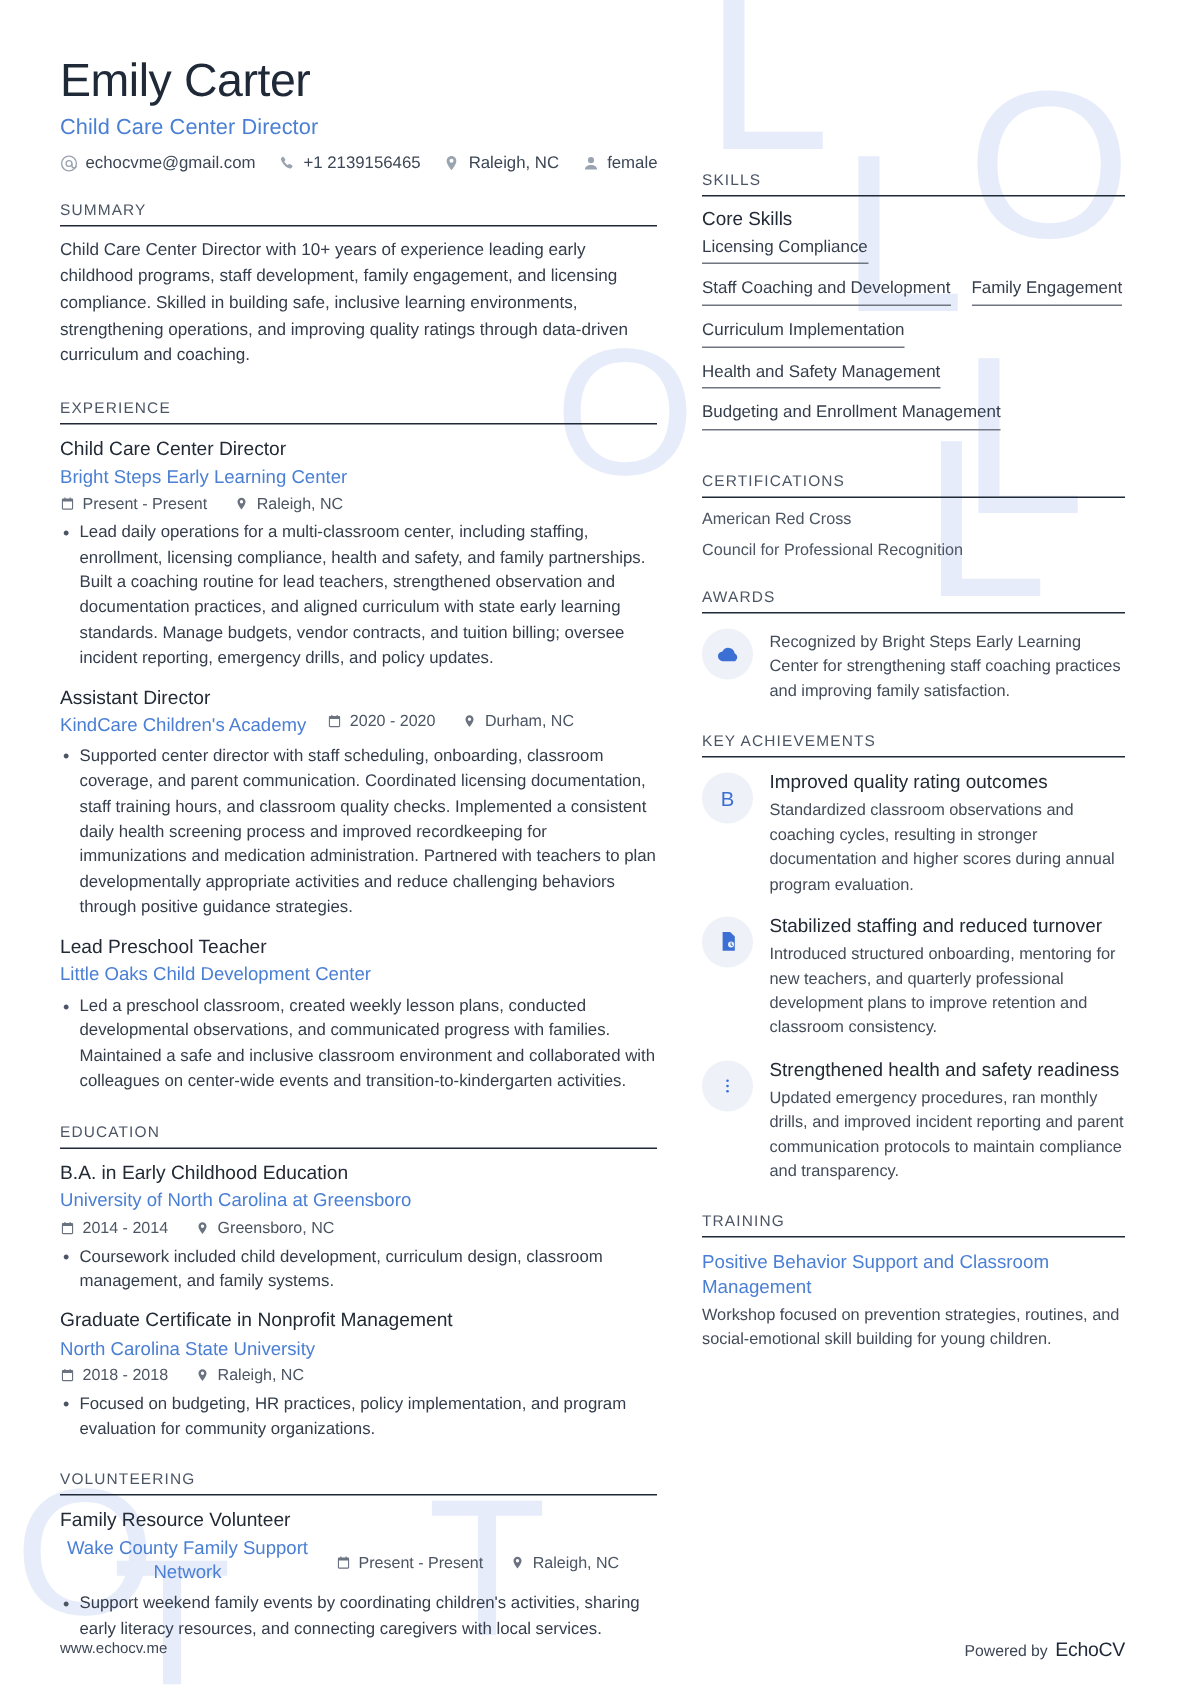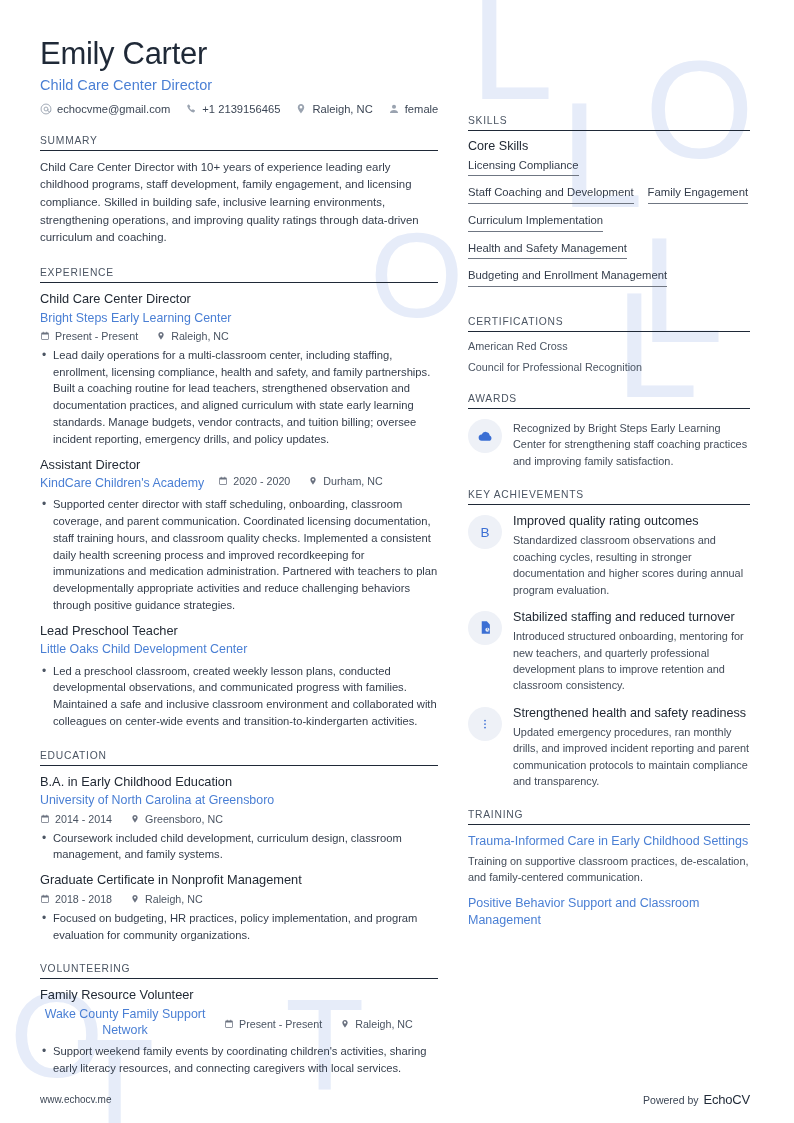--- a/index.html
+++ b/index.html
@@ -260,20 +260,21 @@
                     </span>
                     <span>Greensboro, NC</span>
                   </span>
                 </div>
                 <ul class="bullets">
                   <li>Coursework included child development, curriculum design, classroom management, and family systems.</li>
                 </ul>
               </div>
               <div class="item">
                 <div class="item-title">Graduate Certificate in Nonprofit Management</div>
+                <div class="item-org">North Carolina State University</div>
                 <div class="meta">
                   <span class="m">
                     <span class="mico">
                       <svg width="10" height="10" viewBox="0 0 16 16" fill="currentColor">
                         <path d="M4.6 1v1.2H3.3c-.7 0-1.3.6-1.3 1.3v9.2c0 .7.6 1.3 1.3 1.3h9.4c.7 0 1.3-.6 1.3-1.3V3.5c0-.7-.6-1.3-1.3-1.3h-1.3V1h-1.2v1.2H5.8V1zM3.2 5.4h9.6v7.3H3.2z"></path>
                       </svg>
                     </span>
                     <span>2018 - 2018</span>
                   </span>
                   <span class="m">
@@ -412,25 +413,22 @@
                 </div>
               </div>
             </div>
         </div>
 
         <div class="sec">
           <div class="sec-title">TRAINING</div>
           <div class="sec-rule"></div>
           <div id="training-list">
               <div class="tr">
-                <div class="tr-title">Trauma-Informed Care in Early Childhood Settings</div>
-                <div class="tr-desc">Training on supportive classroom practices, de-escalation, and family-centered communication.</div>
-              </div>
-              <div class="tr">
                 <div class="tr-title">Positive Behavior Support and Classroom Management</div>
+                <div class="tr-desc">Workshop focused on prevention strategies, routines, and social-emotional skill building for young children.</div>
               </div>
             </div>
         </div>
 
       </div>
     </div>
   </div>
 
   <div class="footer">
     <div class="f-left">www.echocv.me</div>

